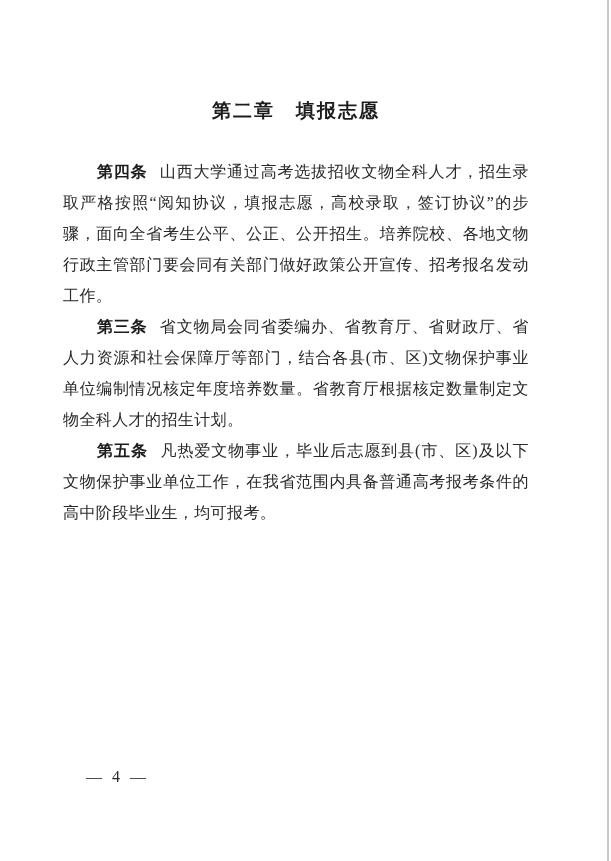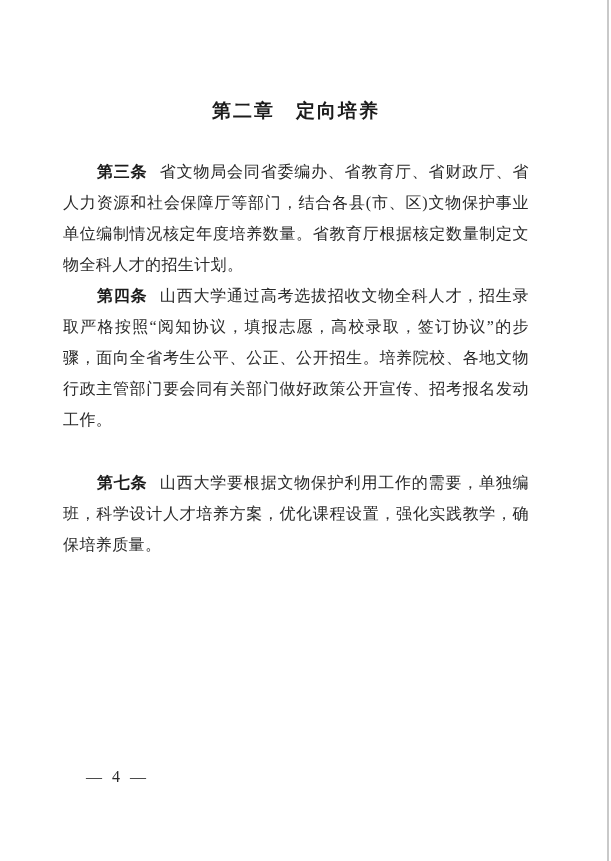--- a/index.html
+++ b/index.html
@@ -81,32 +81,30 @@
 </style>
 </head>
 <body>
 
 <div class="page">
 
   <div class="scan-edge"></div>
 
   <div class="content">
 
-    <h1 class="chapter first">第二章　定向培养</h1>
+    <h1 class="chapter first">第二章　填报志愿</h1>
 
     <div class="body-block">
+      <p class="article"><span class="label">第四条</span><span>山西大学通过高考选拔招收文物全科人才，招生录取严格按照“阅知协议，填报志愿，高校录取，签订协议”的步骤，面向全省考生公平、公正、公开招生。培养院校、各地文物行政主管部门要会同有关部门做好政策公开宣传、招考报名发动工作。</span></p>
+
       <p class="article"><span class="label">第三条</span><span>省文物局会同省委编办、省教育厅、省财政厅、省人力资源和社会保障厅等部门，结合各县(市、区)文物保护事业单位编制情况核定年度培养数量。省教育厅根据核定数量制定文物全科人才的招生计划。</span></p>
 
-      <p class="article"><span class="label">第四条</span><span>山西大学通过高考选拔招收文物全科人才，招生录取严格按照“阅知协议，填报志愿，高校录取，签订协议”的步骤，面向全省考生公平、公正、公开招生。培养院校、各地文物行政主管部门要会同有关部门做好政策公开宣传、招考报名发动工作。</span></p>
-
+      <p class="article"><span class="label">第五条</span><span>凡热爱文物事业，毕业后志愿到县(市、区)及以下文物保护事业单位工作，在我省范围内具备普通高考报考条件的高中阶段毕业生，均可报考。</span></p>
 
     </div>
 
 
-    <div class="body-block last">
-      <p class="article"><span class="label">第七条</span><span>山西大学要根据文物保护利用工作的需要，单独编班，科学设计人才培养方案，优化课程设置，强化实践教学，确保培养质量。</span></p>
-    </div>
 
   </div>
 
   <div class="page-number">— 4 —</div>
 
 </div>
 
 </body></html>

